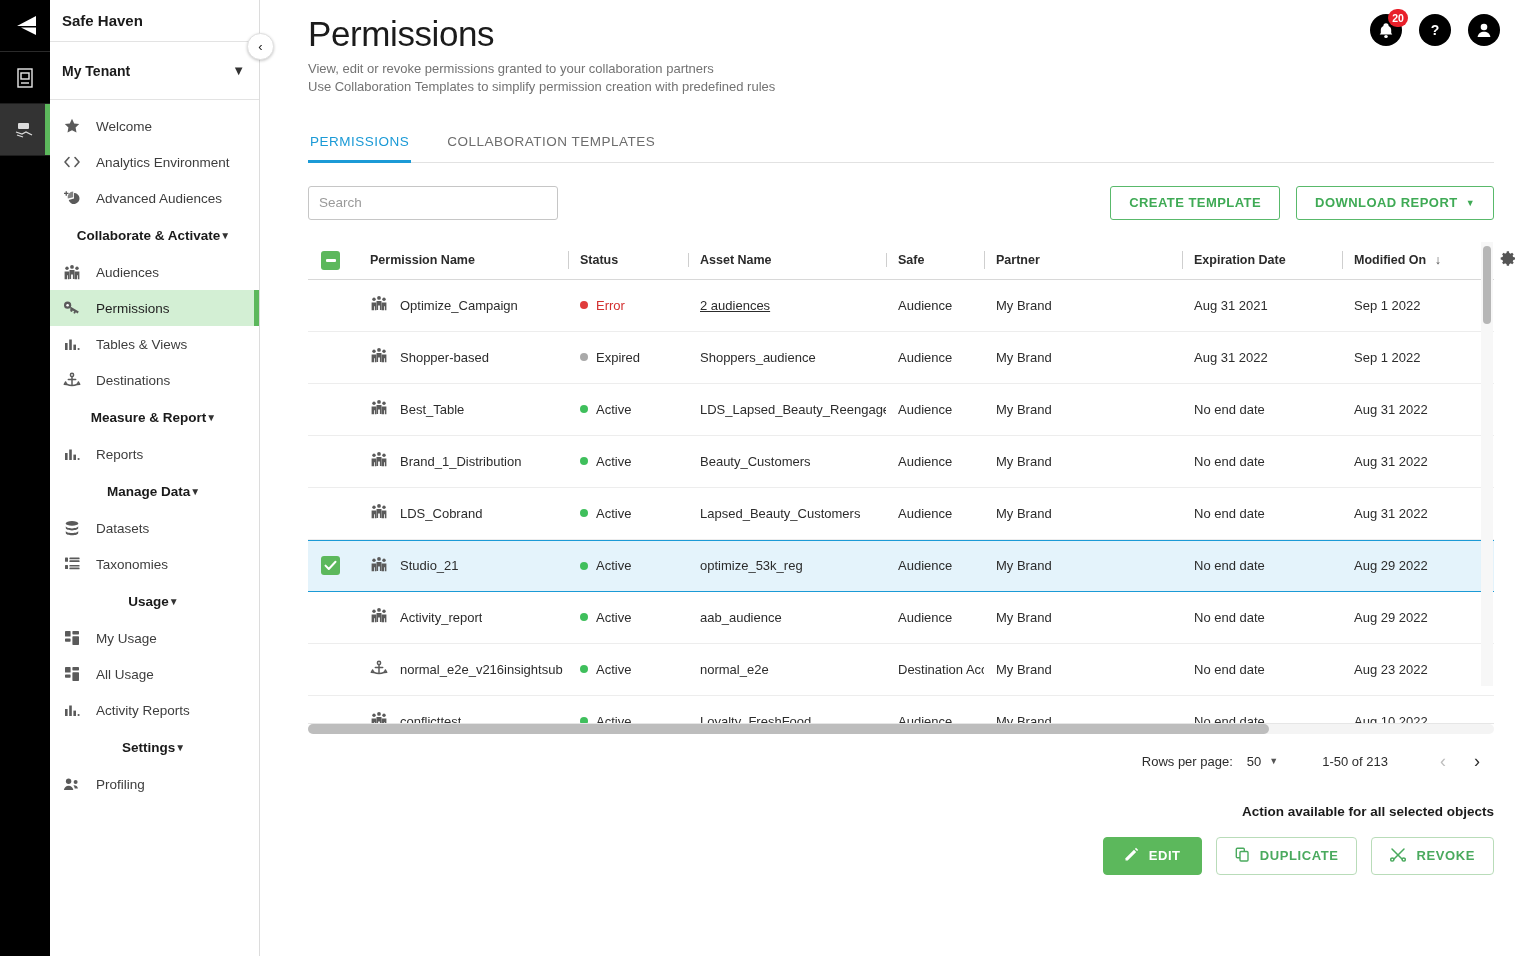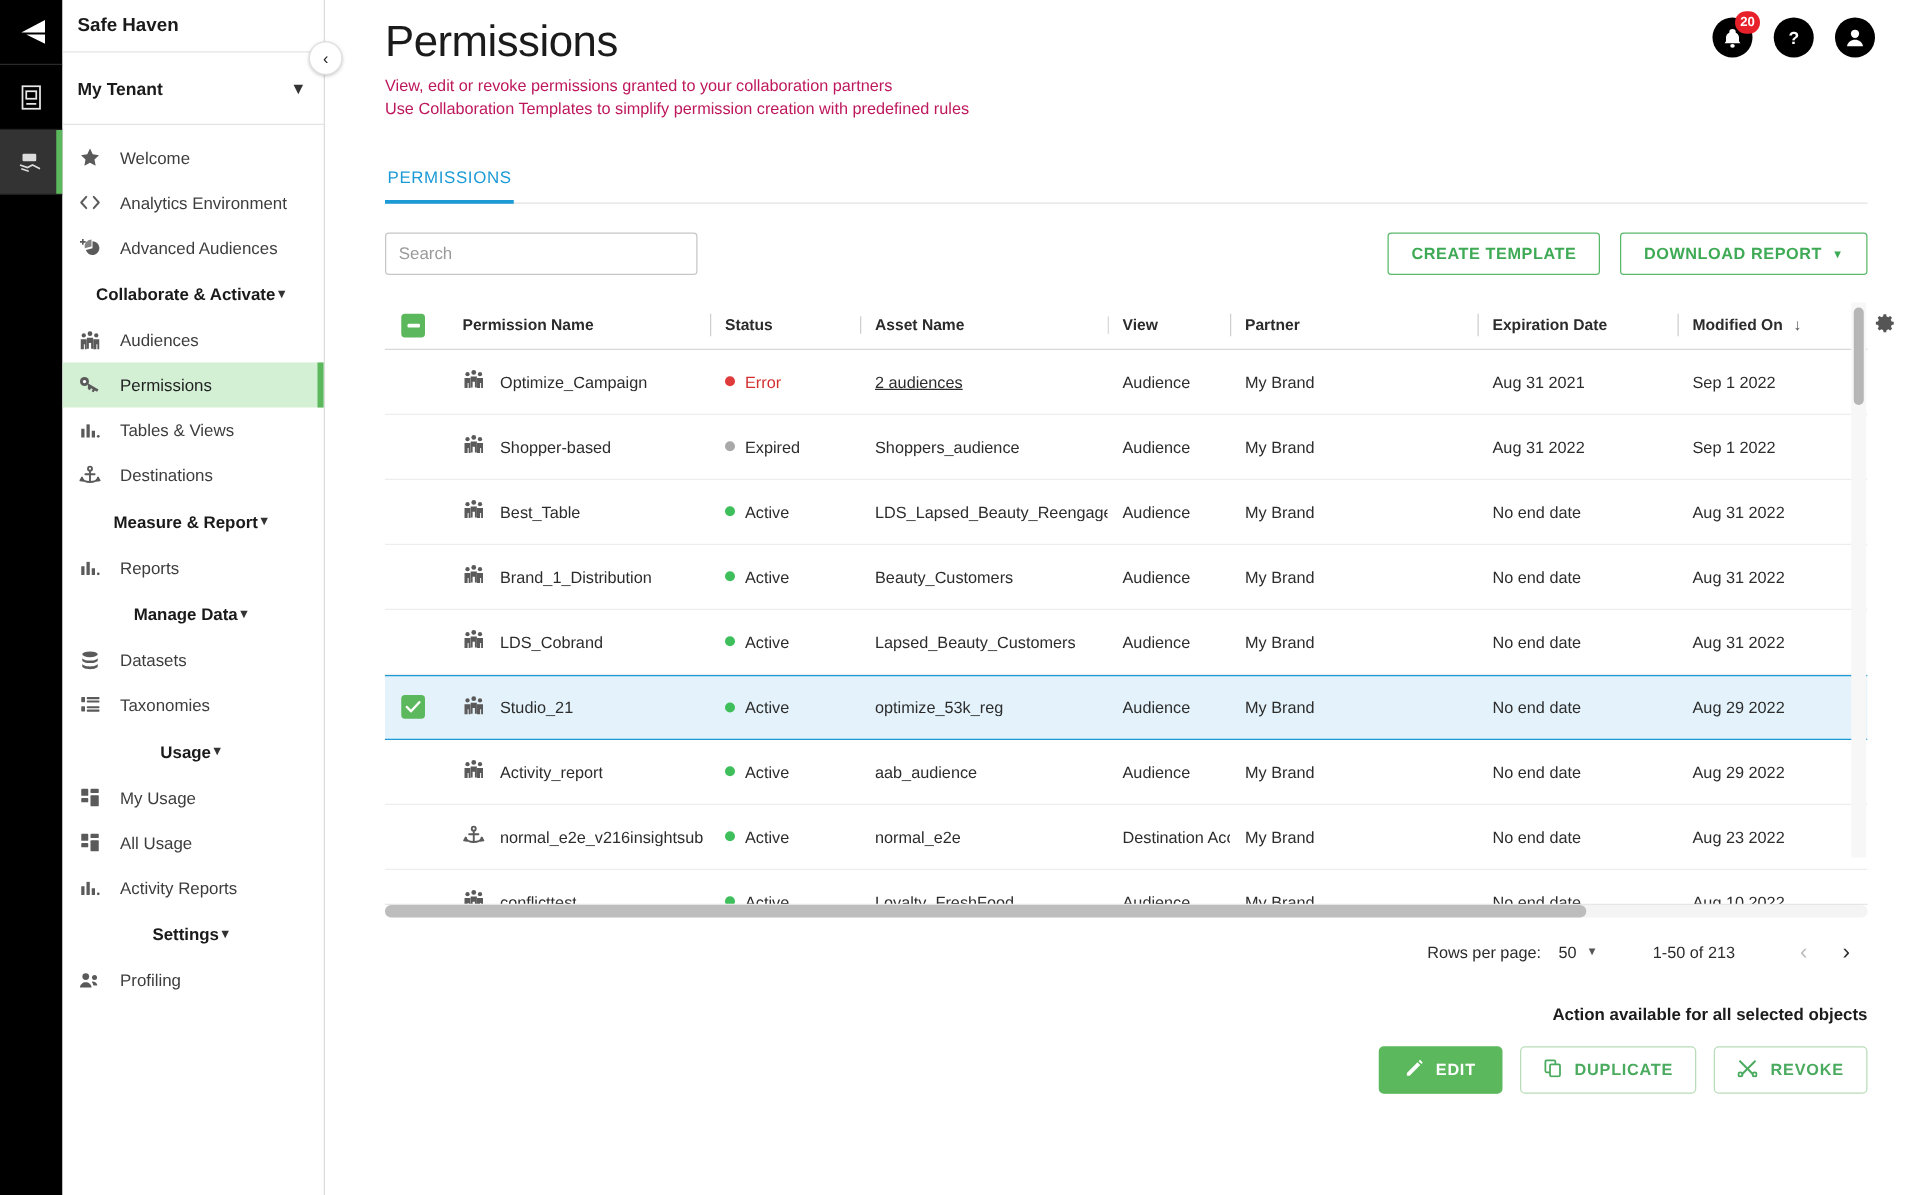--- a/index.html
+++ b/index.html
@@ -64,21 +64,21 @@
     border-radius: 50%; background: #fff; border: 1px solid #e0e0e0;
     box-shadow: 0 1px 3px rgba(0,0,0,.22);
     display: flex; align-items: center; justify-content: center;
     font-size: 13px; color: #1a1a1a; cursor: pointer; z-index: 20;
   }
 
   
   .main { flex: 1 1 auto; height: 956px; position: relative; background: #fff; overflow: hidden; }
   .page-head { padding: 14px 34px 0 48px; position: relative; }
   .page-title { font-size: 35px; font-weight: normal; color: #1b1b1b; letter-spacing: -.4px; line-height: 1.15; }
-  .page-sub { font-size: 13px; color: #be185d; line-height: 1.37; margin-top: 6px; }
+  .page-sub { font-size: 13px; color: #737373; line-height: 1.37; margin-top: 6px; }
 
   .head-icons { position: absolute; right: 28px; top: 14px; display: flex; gap: 17px; align-items: center; }
   .circ-icon { width: 32px; height: 32px; border-radius: 50%; background: #000; display: flex; align-items: center; justify-content: center; position: relative; cursor: pointer; }
   .badge {
     position: absolute; top: -5px; right: -6px; min-width: 20px; height: 18px;
     background: #e8202a; color: #fff; border-radius: 9px; font-size: 10.5px;
     display: flex; align-items: center; justify-content: center; padding: 0 4px; font-weight: bold;
   }
 
   
@@ -423,20 +423,21 @@
           <svg width="18" height="18" viewBox="0 0 18 18" fill="#fff">
               <circle cx="9" cy="6" r="3.3"></circle>
               <path d="M2.6 16c.5-3.3 3.2-5.2 6.4-5.2s5.9 1.9 6.4 5.2z"></path>
             </svg>
         </div>
       </div>
     </div>
 
     <div class="tabs" id="tabs-root">
         <div class="tab active">PERMISSIONS</div>
+        <div class="tab">COLLABORATION TEMPLATES</div>
       </div>
 
     <div class="toolbar">
       <input class="search-box" type="text" placeholder="Search" style="">
       <div class="tb-right">
         <button class="btn-outline">
           <span>CREATE TEMPLATE</span>
         </button>
         <button class="btn-outline">
           <span>DOWNLOAD REPORT</span>
@@ -455,21 +456,21 @@
         <div class="c-name">
           <span>Permission Name</span>
         </div>
         <div class="c-status sep">
           <span>Status</span>
         </div>
         <div class="c-asset sep">
           <span>Asset Name</span>
         </div>
         <div class="c-type sep">
-          <span>View</span>
+          <span>Safe</span>
         </div>
         <div class="c-partner sep">
           <span>Partner</span>
         </div>
         <div class="c-exp sep">
           <span>Expiration Date</span>
         </div>
         <div class="c-mod sep">
           <span>Modified On</span>
           <span style="margin-left:5px;color:#555;">↓</span>

